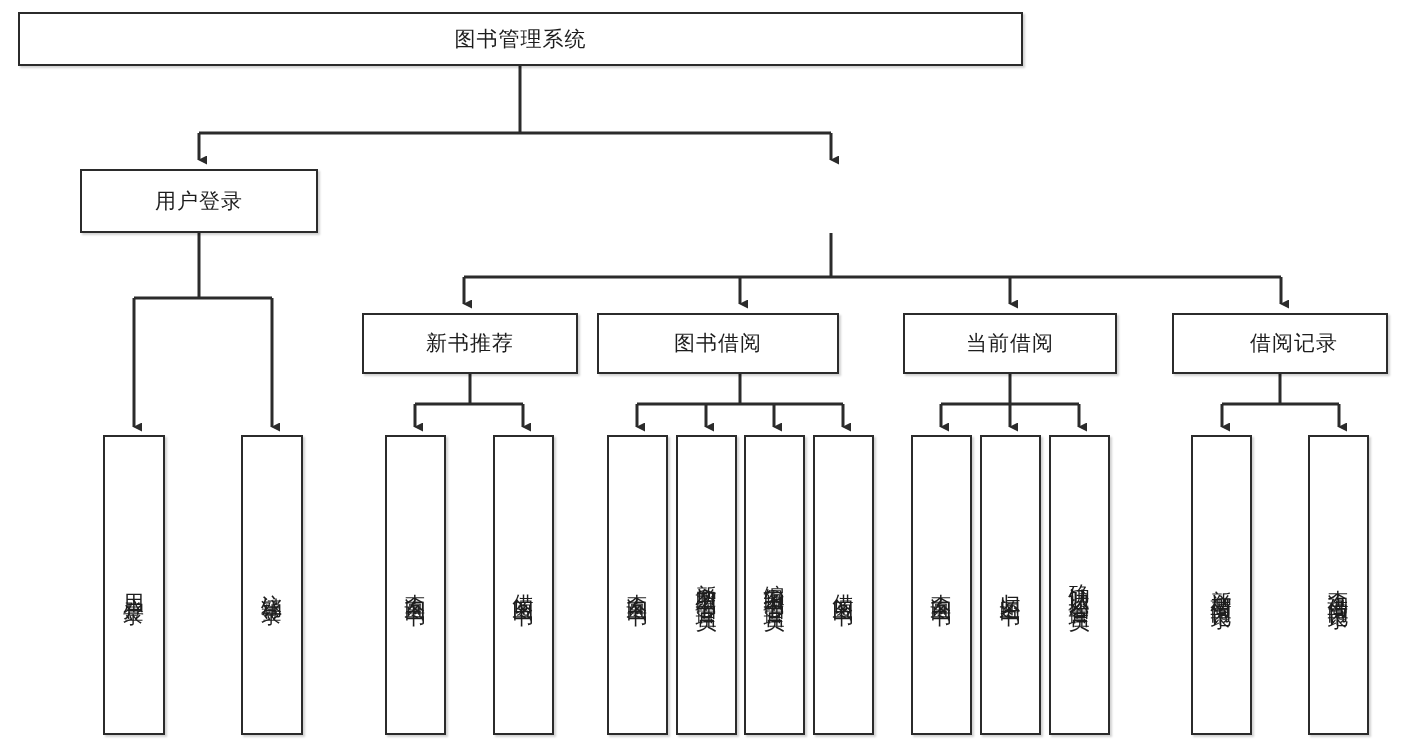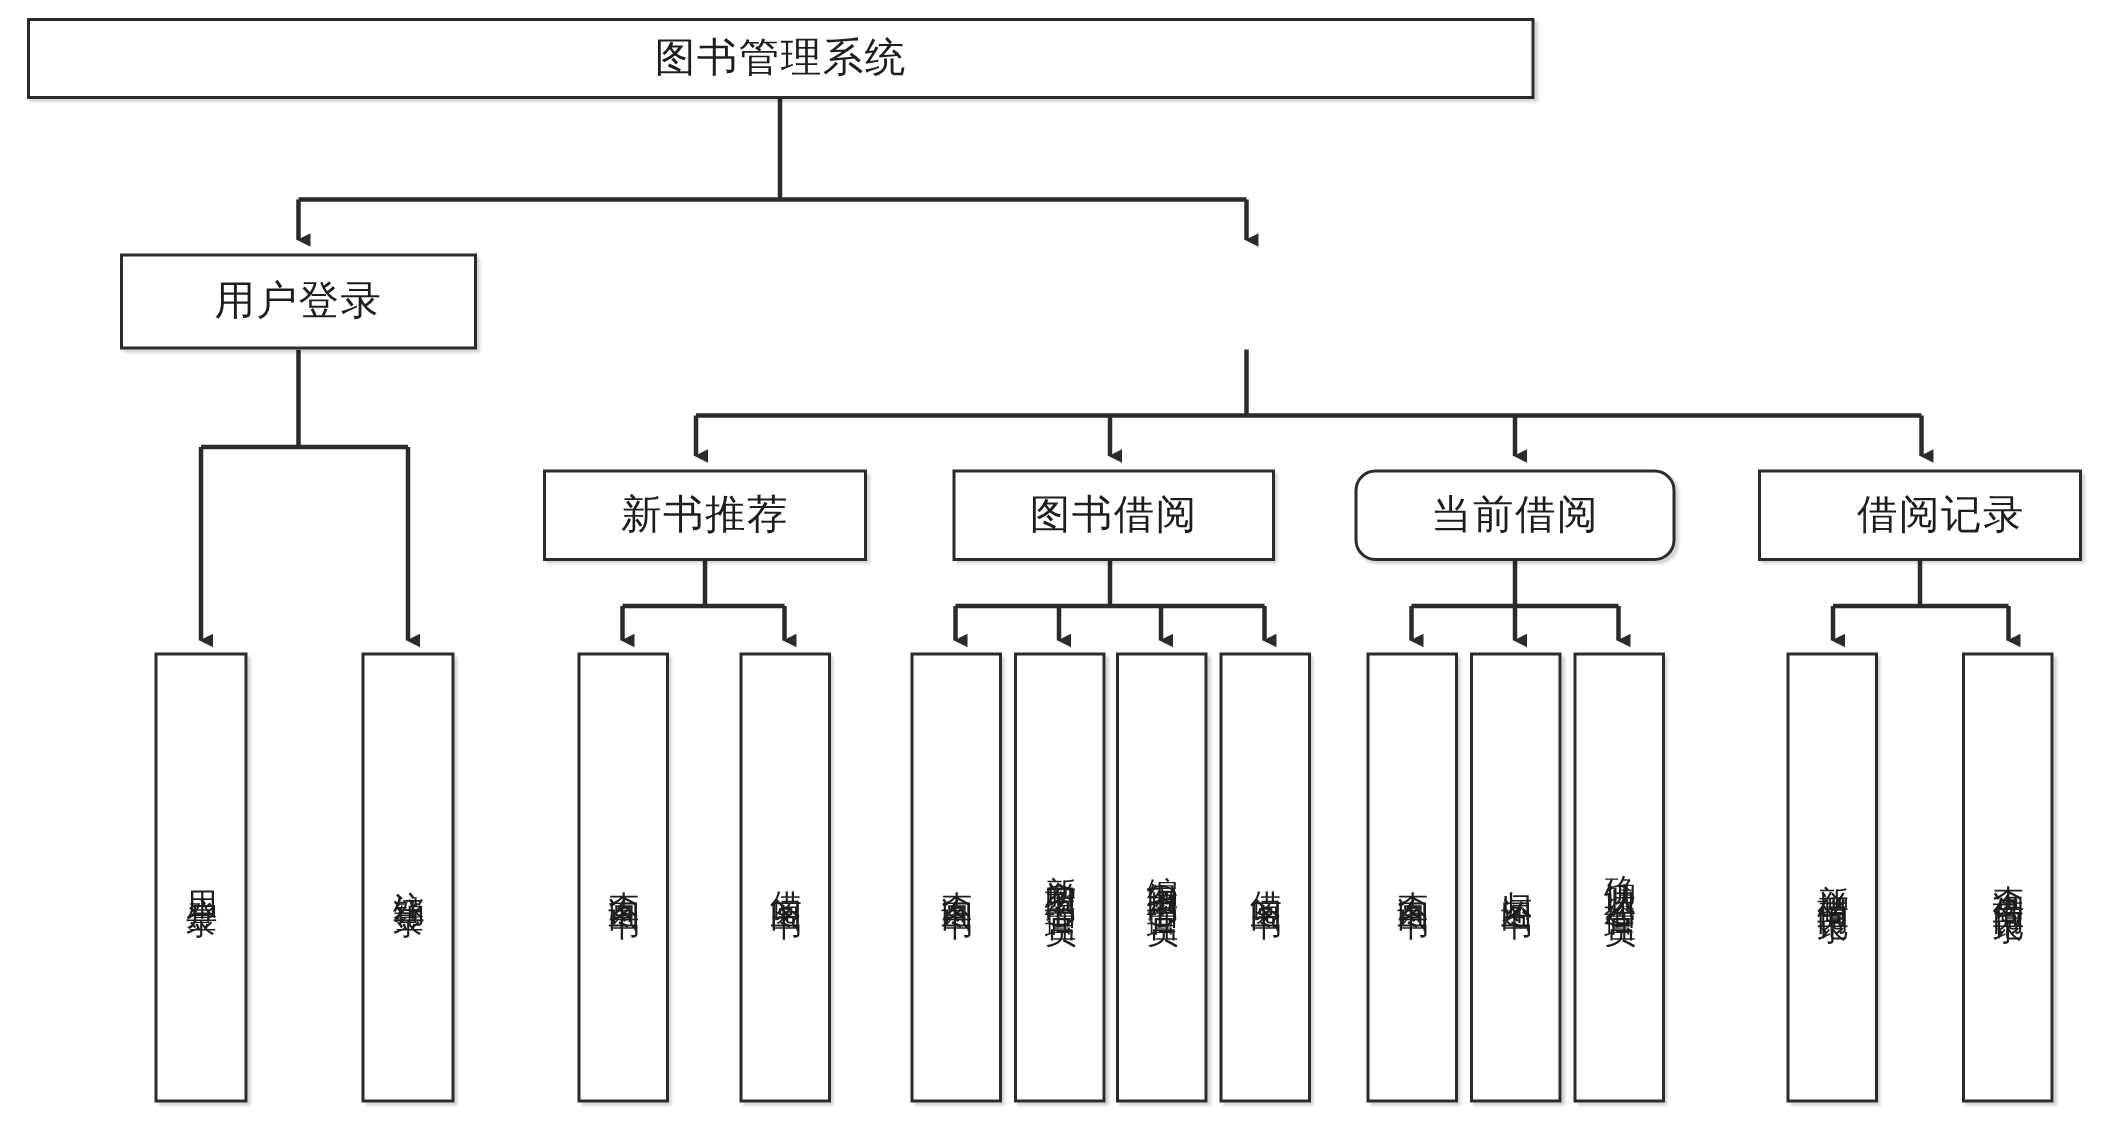--- a/index.html
+++ b/index.html
@@ -30,21 +30,21 @@
     box-sizing: border-box;
     background: #ffffff;
     border: 2px solid #2b2b2b;
     display: flex;
     align-items: center;
     justify-content: center;
     box-shadow: 2px 2px 2px rgba(0,0,0,0.18);
   }
   .node .label {
     color: #1d1d1d;
-    font-size: 27px;
+    font-size: 21px;
     line-height: 1.15;
     letter-spacing: 1px;
     white-space: nowrap;
     text-align: center;
   }
   .node.leaf {
     border-width: 2px;
   }
   .node.leaf .label {
     writing-mode: vertical-rl;
@@ -124,24 +124,24 @@
     <span class="label">图书管理系统</span>
   </div>
 
   <div class="node" style="left:80px; top:169px; width:238px; height:64px;">
     <span class="label">用户登录</span>
   </div>
 
   <div class="node" style="left:362px; top:313px; width:216px; height:61px;">
     <span class="label">新书推荐</span>
   </div>
-  <div class="node" style="left:635px; top:313px; width:215px; height:61px;">
+  <div class="node" style="left:597px; top:313px; width:242px; height:61px;">
     <span class="label">图书借阅</span>
   </div>
-  <div class="node" style="left:903px; top:313px; width:214px; height:61px;border-radius:14px;">
+  <div class="node" style="left:903px; top:313px; width:214px; height:61px;">
     <span class="label">当前借阅</span>
   </div>
   <div class="node" style="left:1172px; top:313px; width:216px; height:61px;padding-left:28px;">
     <span class="label">借阅记录</span>
   </div>
 
   <div class="node leaf" style="left:103px; top:435px; width:62px; height:300px;">
     <span class="label">用户登录</span>
   </div>
   <div class="node leaf" style="left:241px; top:435px; width:62px; height:300px;">

